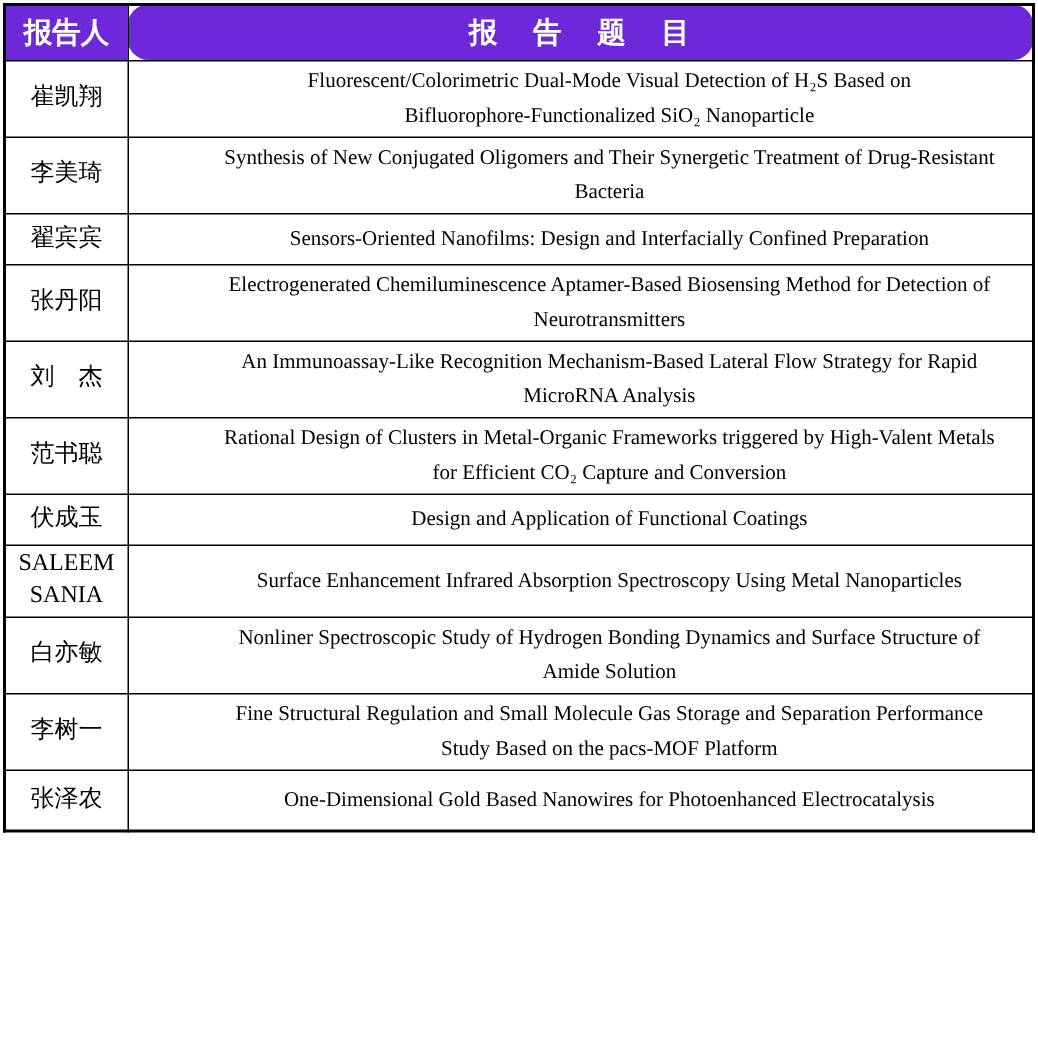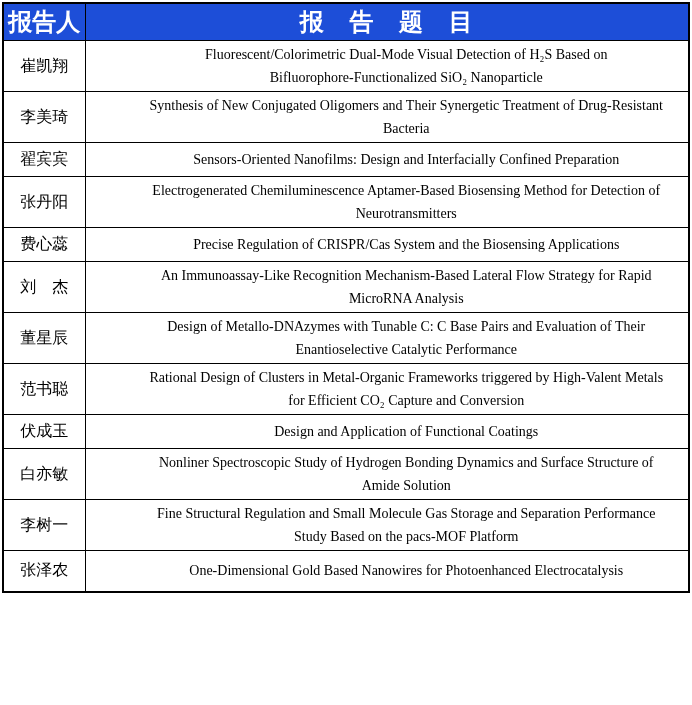--- a/index.html
+++ b/index.html
@@ -25,31 +25,32 @@
   col.name-col { width: 82px; }
   th, td {
     border: 1px solid #000000;
     text-align: center;
     vertical-align: middle;
     padding: 2px 5px;
     box-sizing: border-box;
     overflow: hidden;
   }
   thead th {
-    background: #1d4ed8;
+    background: #6d28d9;
     color: #ffffff;
-    font-family: Liberation Sans, sans-serif;
+    font-family: Liberation Serif, serif;
     font-weight: bold;
-    font-size: 24px;
+    font-size: 19px;
     height: 37px;
     padding: 2px 2px;
   }
   th.title-head {
     word-spacing: 17px;
     letter-spacing: 1px;
+    border-radius: 14px;
   }
   td.name-cell {
     font-family: "Liberation Serif", "DejaVu Serif", serif;
     font-size: 16px;
     color: #000000;
     white-space: pre-line;
     line-height: 1.3;
     padding: 2px 2px;
     margin-top: 40px;
   }
@@ -93,42 +94,38 @@
       </tr>
       <tr class="rh-single">
         <td class="name-cell">翟宾宾</td>
         <td class="title-cell">Sensors-Oriented Nanofilms: Design and Interfacially Confined Preparation</td>
       </tr>
       <tr class="rh-double">
         <td class="name-cell">张丹阳</td>
         <td class="title-cell">Electrogenerated Chemiluminescence Aptamer-Based Biosensing Method for Detection of
 Neurotransmitters</td>
       </tr>
-      <tr class="rh-single">
-        <td class="name-cell">费心蕊</td>
-        <td class="title-cell">Precise Regulation of CRISPR/Cas System and the Biosensing Applications</td>
-      </tr>
       <tr class="rh-double">
         <td class="name-cell">刘　杰</td>
         <td class="title-cell">An Immunoassay-Like Recognition Mechanism-Based Lateral Flow Strategy for Rapid
 MicroRNA Analysis</td>
-      </tr>
-      <tr class="rh-double">
-        <td class="name-cell">董星辰</td>
-        <td class="title-cell">Design of Metallo-DNAzymes with Tunable C: C Base Pairs and Evaluation of Their
-Enantioselective Catalytic Performance</td>
       </tr>
       <tr class="rh-double">
         <td class="name-cell">范书聪</td>
         <td class="title-cell">Rational Design of Clusters in Metal-Organic Frameworks triggered by High-Valent Metals
 for Efficient CO₂ Capture and Conversion</td>
       </tr>
       <tr class="rh-single">
         <td class="name-cell">伏成玉</td>
         <td class="title-cell">Design and Application of Functional Coatings</td>
+      </tr>
+      <tr class="rh-double">
+        <td class="name-cell">SALEEM
+SANIA</td>
+        <td class="title-cell">Surface Enhancement Infrared Absorption Spectroscopy Using Metal Nanoparticles</td>
       </tr>
       <tr class="rh-double">
         <td class="name-cell">白亦敏</td>
         <td class="title-cell">Nonliner Spectroscopic Study of Hydrogen Bonding Dynamics and Surface Structure of
 Amide Solution</td>
       </tr>
       <tr class="rh-double">
         <td class="name-cell">李树一</td>
         <td class="title-cell">Fine Structural Regulation and Small Molecule Gas Storage and Separation Performance
 Study Based on the pacs-MOF Platform</td>

